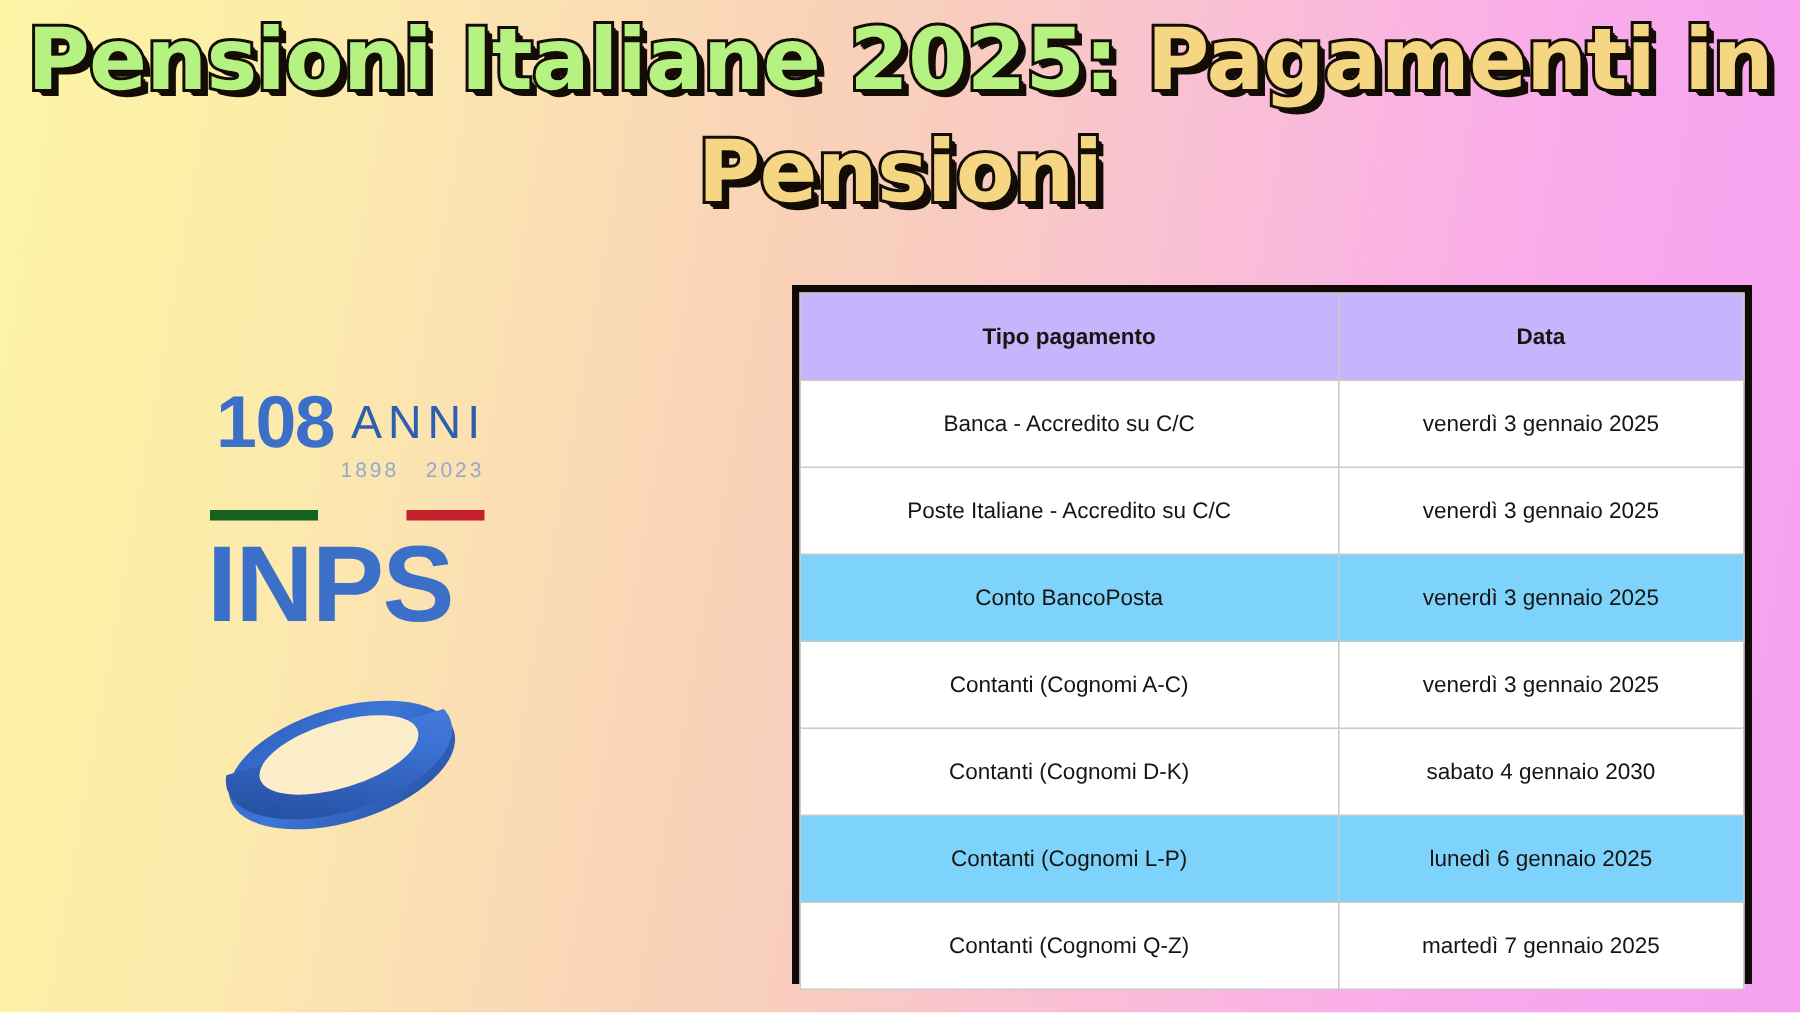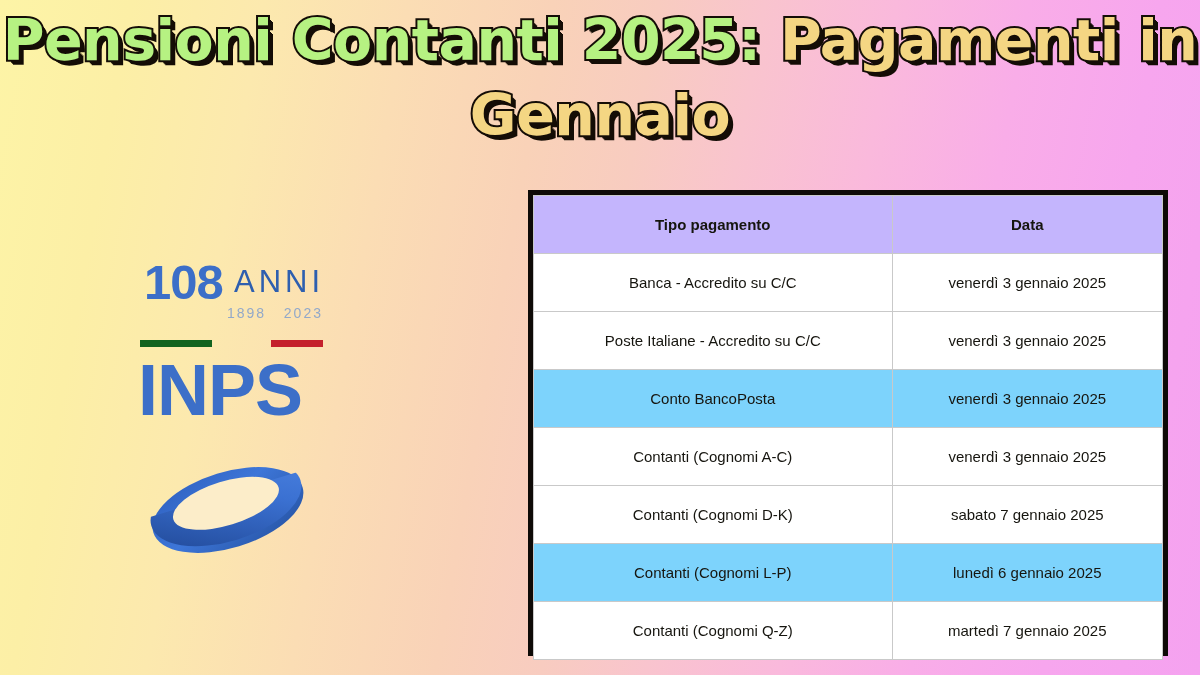--- a/index.html
+++ b/index.html
@@ -184,22 +184,22 @@
   }
   .col-a { width: 57%; }
   .col-b { width: 43%; }
 </style>
 </head>
 <body>
 
 <div id="stage">
 
   <div id="title-block">
-    <span class="title-line l1"><span class="t-green">Pensioni Contanti 2025:</span><span class="t-gold"> Pagamenti in</span></span>
-    <span class="title-line l2 t-gold">Gennaio</span>
+    <span class="title-line l1"><span class="t-green">Pensioni Italiane 2025:</span><span class="t-gold"> Pagamenti in</span></span>
+    <span class="title-line l2 t-gold">Pensioni</span>
   </div>
 
   <div id="logo">
 
     <div id="logo-125-row">
       <span id="logo-125">108</span>
       <span id="logo-anni">ANNI</span>
       <span id="logo-years">1898   2023</span>
     </div>
 
@@ -263,21 +263,21 @@
           <tr class="hl">
             <td>Conto BancoPosta</td>
             <td>venerdì 3 gennaio 2025</td>
           </tr>
           <tr>
             <td>Contanti (Cognomi A-C)</td>
             <td>venerdì 3 gennaio 2025</td>
           </tr>
           <tr>
             <td>Contanti (Cognomi D-K)</td>
-            <td>sabato 7 gennaio 2025</td>
+            <td>sabato 4 gennaio 2030</td>
           </tr>
           <tr class="hl">
             <td>Contanti (Cognomi L-P)</td>
             <td>lunedì 6 gennaio 2025</td>
           </tr>
           <tr>
             <td>Contanti (Cognomi Q-Z)</td>
             <td>martedì 7 gennaio 2025</td>
           </tr>
         </tbody>

